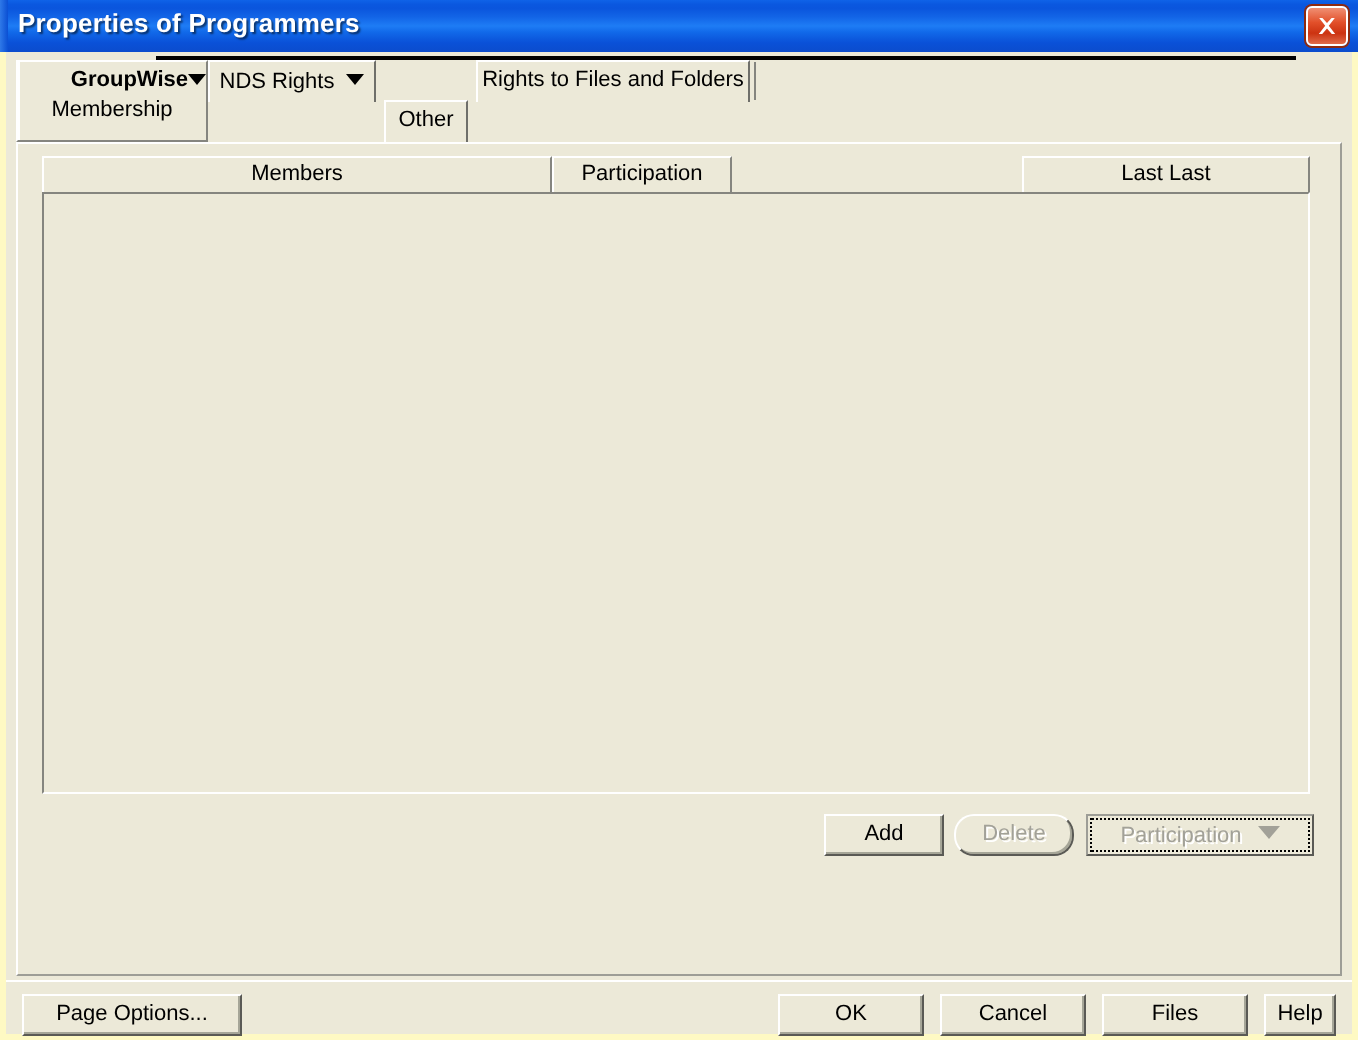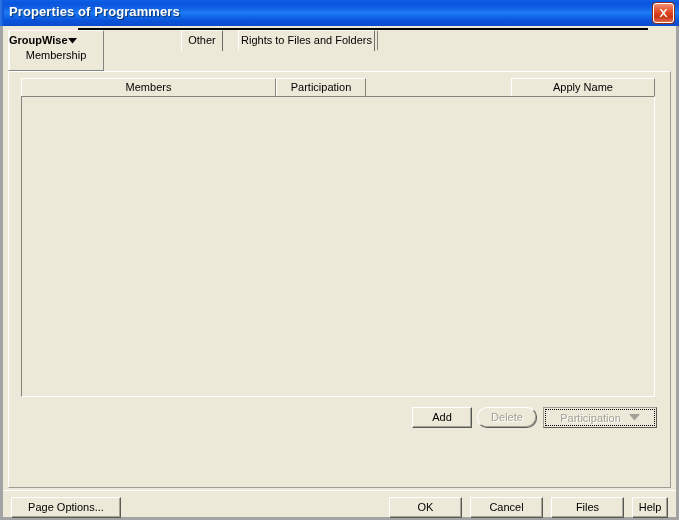--- a/index.html
+++ b/index.html
@@ -10,21 +10,21 @@
   body {
     font-family: "Liberation Sans", sans-serif;
     -webkit-font-smoothing: none;
   }
 
   .window {
     position: relative;
     width: 679px;
     height: 520px;
     box-sizing: border-box;
-    background: #a3a3a3;
+    background: #fef9c3;
     overflow: hidden;
   }
 
   
   .titlebar {
     position: absolute;
     left: 0; top: 0;
     width: 679px;
     height: 26px;
     background: linear-gradient(to bottom,
@@ -129,21 +129,21 @@
     border-right: 1px solid #85857f;
     border-bottom: 1px solid #85857f;
     box-shadow: 1px 0 0 #ffffff inset;
     z-index: 5;
     cursor: default;
   }
   .tab-active .line1 {
     font-size: 11px;
     font-weight: bold;
     color: #000000;
-    text-align: left;
+    text-align: right;
     margin-top: 3px;
     white-space: nowrap;
   }
   .tab-active .line2 {
     font-size: 11px;
     color: #000000;
     text-align: center;
     margin-top: 3px;
     white-space: nowrap;
   }
@@ -289,22 +289,27 @@
       </svg>
     </div>
   </div>
 
   <div class="dlg-body">
 
     <div class="dark-rule"></div>
 
     <div class="tabstrip">
 
-
-      <div class="tab" style="left:178px; width:42px;">
+      <div class="tab" style="left:101px; width:84px;">
+        <span>NDS Rights</span><span class="arrow"><svg width="9" height="6" viewBox="0 0 9 6">
+              <path d="M0 0 L9 0 L4.5 5.5 Z" fill="#000000"></path>
+            </svg></span>
+      </div>
+
+      <div class="tab" style="left:189px; width:42px;margin-top:20px;">
         <span>Other</span>
       </div>
 
       <div class="tab" style="left:235px; width:137px;">
         <span>Rights to Files and Folders</span>
       </div>
 
       <div class="tab-sep" style="left:374px;"></div>
 
       <div class="tab-active">
@@ -317,21 +322,21 @@
       </div>
     </div>
 
     <div class="panel"></div>
 
     <div class="field-label">Membership:</div>
 
     <div class="hdr-row">
       <div class="hdr-cell" style="left:0px;   width:255px;">Members</div>
       <div class="hdr-cell" style="left:255px; width:90px;">Participation</div>
-      <div class="hdr-cell" style="left:490px; width:144px;">Apply Name</div>
+      <div class="hdr-cell" style="left:490px; width:144px;">Last Last</div>
     </div>
 
     <div class="listbox"></div>
 
     <div class="btn" style="left:409px; top:381px; width:60px;">
       <span class="lbl">Add</span>
     </div>
 
     <div class="btn btn-disabled" style="left:474px; top:381px; width:60px;border-radius:10px;">
       <span class="lbl">Delete</span>

